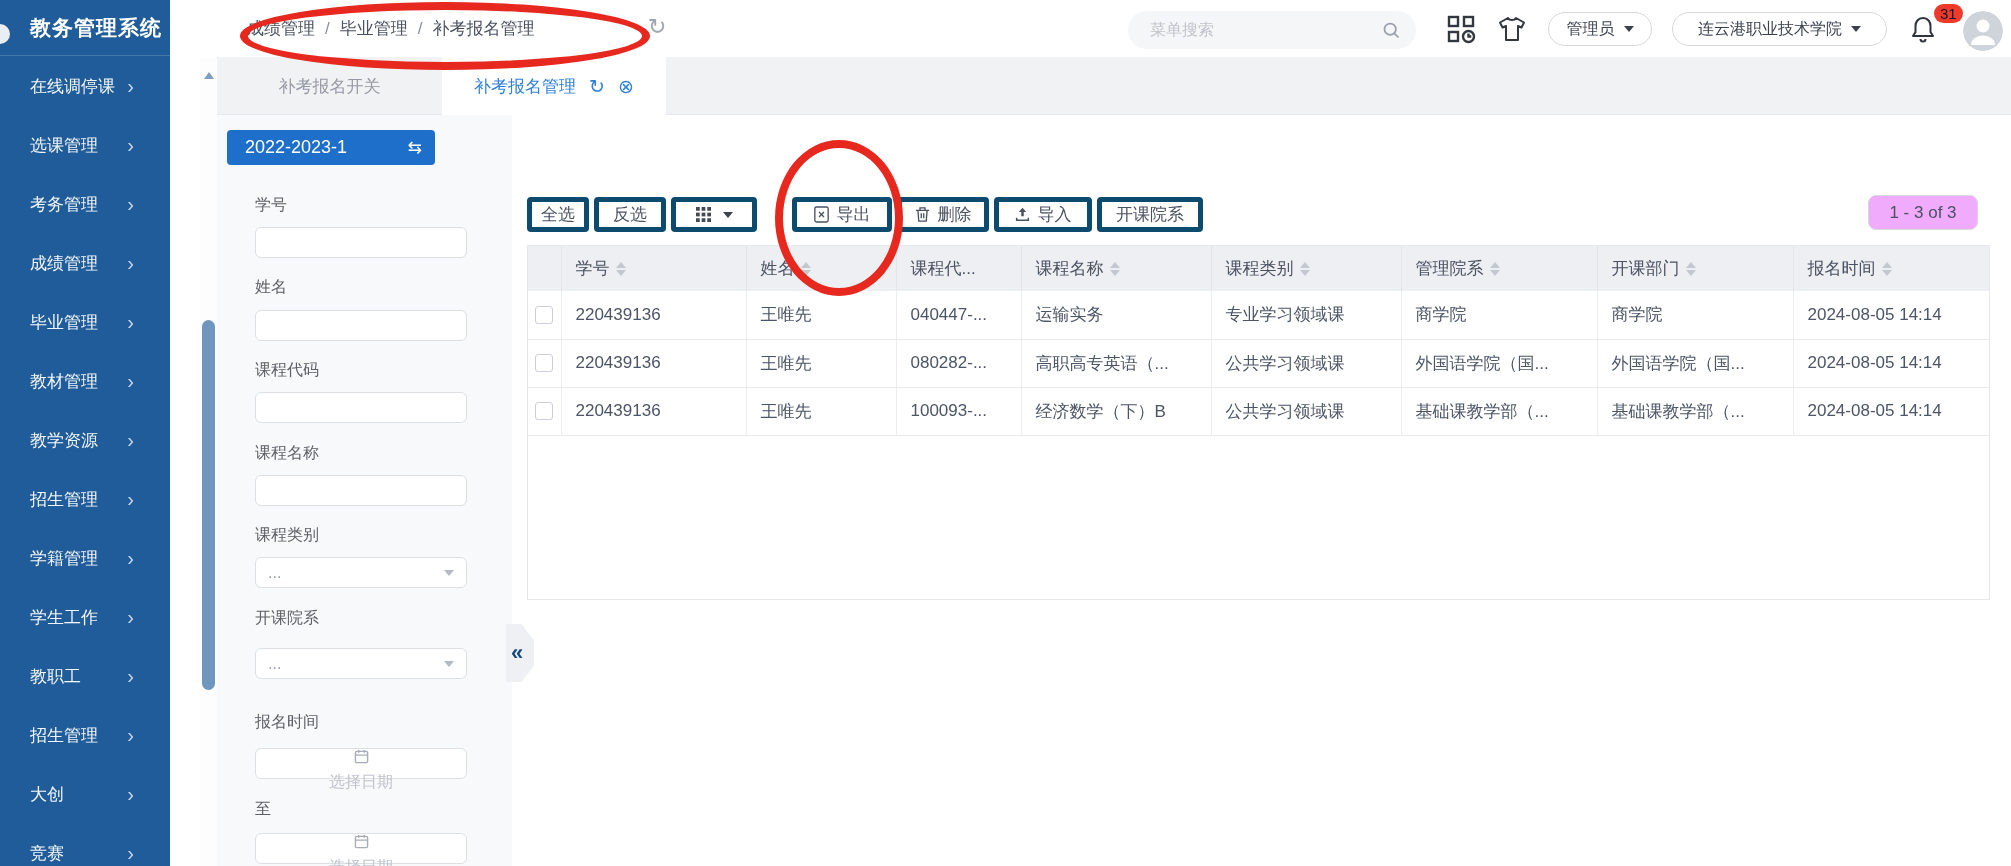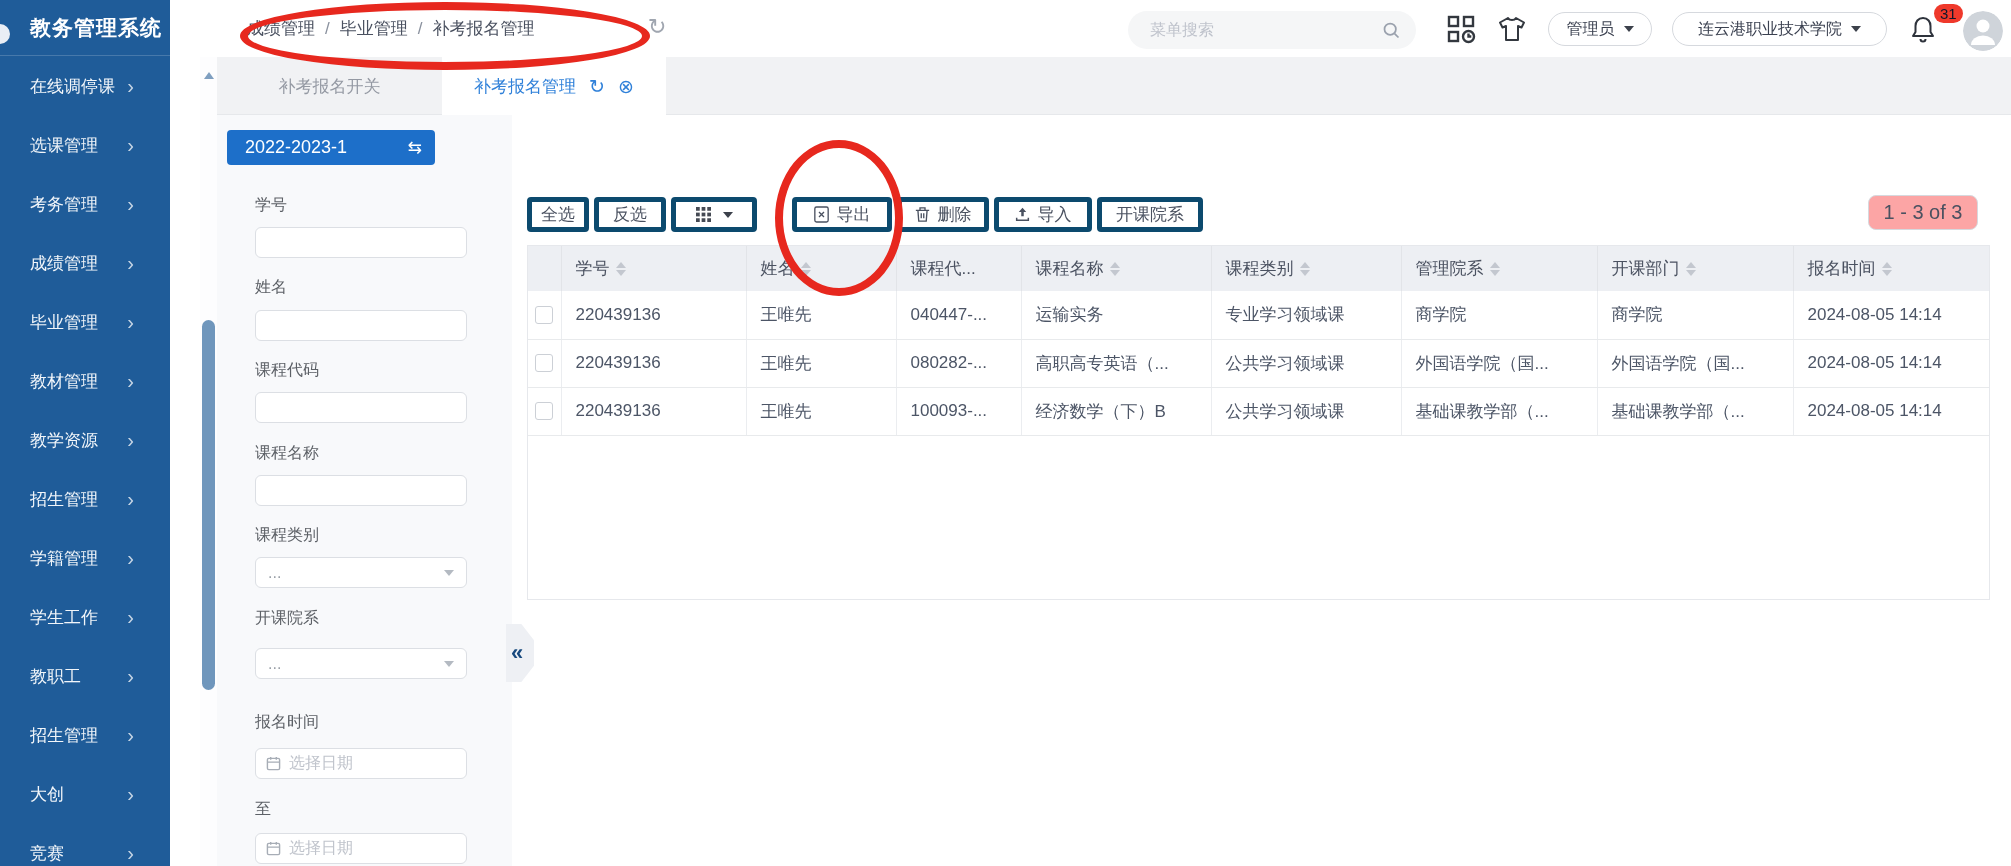--- a/index.html
+++ b/index.html
@@ -84,21 +84,21 @@
   .f-input { position:absolute; left:38px; width:212px; height:31px; background:#fff;
              border:1px solid #dcdfe4; border-radius:6px; font-size:16px; color:#4c5566;
              padding:0 10px; outline:none; font-family:inherit; }
   .f-select { position:absolute; left:38px; width:212px; height:31px; background:#fff;
               border:1px solid #dcdfe4; border-radius:6px; display:flex; align-items:center;
               justify-content:space-between; padding:0 12px; cursor:pointer; }
   .f-select .val { color:#9aa0a8; font-size:16px; }
   .f-select .caret-dn { border-top-color:#b4bac2; }
   .f-date { position:absolute; left:38px; width:212px; height:31px; background:#fff;
             border:1px solid #dcdfe4; border-radius:6px; display:flex; align-items:center; gap:8px;
-            padding:0 10px; cursor:pointer; }
+            padding:0 10px; cursor:pointer;flex-direction:column; }
   .f-date .ph { color:#c0c4cc; font-size:16px; }
   .lab0{top:80px}.inp0{top:112px}
   .lab1{top:162px}.inp1{top:195px}
   .lab2{top:245px}.inp2{top:277px}
   .lab3{top:328px}.inp3{top:360px}
   .lab4{top:410px}.inp4{top:442px}
   .lab5{top:493px}.inp5{top:533px}
   .lab6{top:597px}.inp6{top:633px}
   .lab7{top:684px}.inp7{top:718px}
 
@@ -111,23 +111,23 @@
   .tbtn { position:absolute; top:197px; height:35px; background:#fff; border:5px solid #0c4a6e;
           border-radius:4px; display:flex; align-items:center; justify-content:center; gap:8px;
           font-size:17px; color:#4a5160; cursor:pointer; }
   .b-all{left:527px;width:62px}
   .b-inv{left:594px;width:72px}
   .b-grid{left:671px;width:86px;gap:12px}
   .b-exp{left:792px;width:100px}
   .b-del{left:897px;width:92px}
   .b-imp{left:994px;width:98px}
   .b-tpl{left:1097px;width:106px}
-  .pageinfo { position:absolute; left:1868px; top:195px; width:110px; height:35px; background:#fca5a5;
+  .pageinfo { position:absolute; left:1868px; top:195px; width:110px; height:35px; background:#f0abfc;
               border:1px solid #d6d9de; border-radius:8px; display:flex; align-items:center;
-              justify-content:center; font-size:20px; color:#4a5160; }
+              justify-content:center; font-size:17px; color:#4a5160; }
 
   
   .grid { position:absolute; left:527px; top:245px; width:1463px; height:355px;
           border:1px solid #e6e8ec; background:#fff; }
   table { border-collapse:collapse; table-layout:fixed; width:1461px; }
   thead th { height:45px; background:#edeff3; font-weight:normal; font-size:17px; color:#4a5160;
              text-align:left; padding-left:14px; border-right:1px solid #e2e4e8; cursor:pointer; }
   thead th:last-child { border-right:none; }
   tbody td { height:48px; font-size:17px; color:#4c5566; padding-left:14px;
              border-right:1px solid #ebedf0; border-bottom:1px solid #e8eaec; background:#fff;

